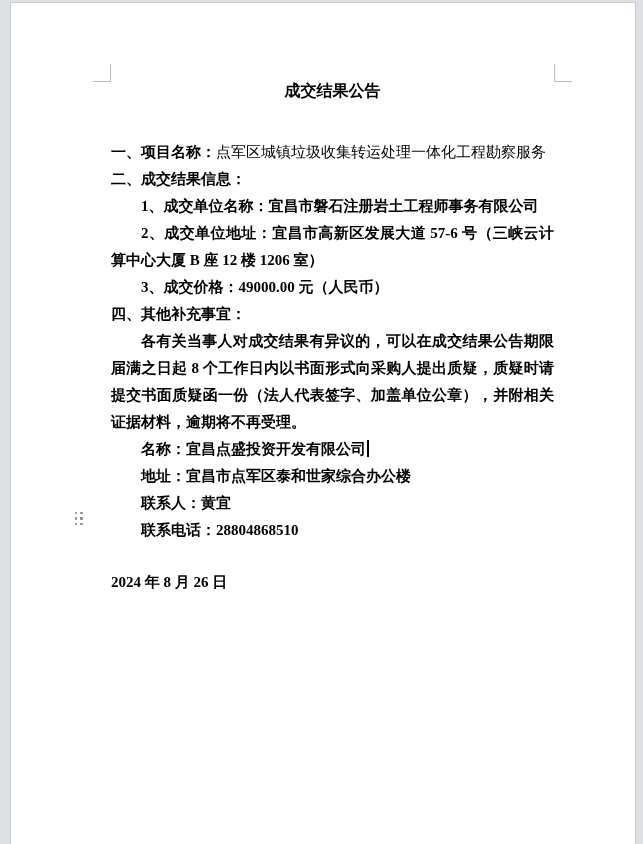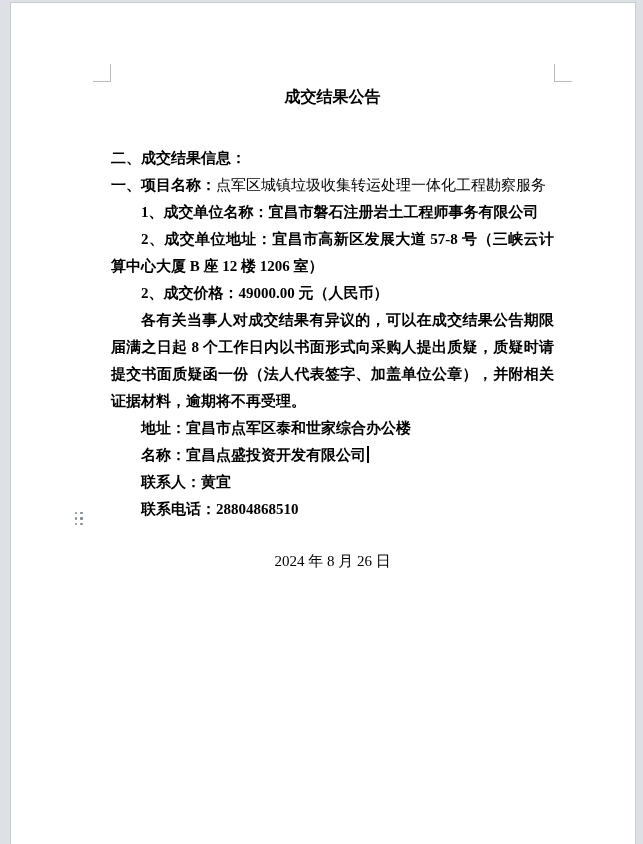--- a/index.html
+++ b/index.html
@@ -11,31 +11,31 @@
   }
   .page{
     position:absolute;left:10px;top:2px;width:626px;height:850px;
     background:#ffffff;border:1px solid #c8ccd1;border-bottom:none;box-sizing:border-box;
   }
   
   .crop{position:absolute;width:18px;height:18px;box-sizing:border-box;}
   .crop.tl{left:82px;top:61px;border-right:1px solid #b9bdc2;border-bottom:1px solid #b9bdc2;}
   .crop.tr{left:543px;top:61px;border-left:1px solid #b9bdc2;border-bottom:1px solid #b9bdc2;}
   .content{
-    position:absolute;left:100px;top:82px;width:443px;
+    position:absolute;left:100px;top:76px;width:443px;
     font-size:15px;line-height:27px;
   }
   .title{
     font-size:16px;font-weight:bold;text-align:center;
     line-height:24px;margin:0 0 36px 0;
   }
   .para{margin:0;text-align:justify;}
   .para .lbl{font-weight:bold;}
   .ind{text-indent:2em;font-weight:bold;}
-  .date-line{margin:25px 0 0 0;text-align:center;}
+  .date-line{margin:25px 0 0 0;text-align:left;font-weight:bold;}
   .caret{
     display:inline-block;width:2px;height:17px;background:#000;
     vertical-align:-3px;margin-left:1px;
   }
   .drag-handle{
     position:absolute;left:64px;top:509px;width:8px;height:16px;
     display:grid;grid-template-columns:2.4px 2.4px;grid-auto-rows:2.4px;
     column-gap:3px;row-gap:3px;cursor:grab;
   }
   .drag-handle i{background:#82898f;border-radius:1px;}
@@ -43,39 +43,40 @@
 </head>
 <body>
 
 <div class="page">
   <div class="crop tl"></div>
   <div class="crop tr"></div>
 
   <div class="content">
     <p class="title">成交结果公告</p>
 
+    <p class="para"><span class="lbl">一、项目名称：</span><span>点军区城镇垃圾收集转运处理一体化工程勘察服务</span></p>
+
     <p class="para"><span class="lbl">二、成交结果信息：</span></p>
-
-    <p class="para"><span class="lbl">一、项目名称：</span><span>点军区城镇垃圾收集转运处理一体化工程勘察服务</span></p>
 
     <p class="para ind"><span>1、成交单位名称：宜昌市磐石注册岩土工程师事务有限公司</span></p>
 
-    <p class="para ind"><span>2、成交单位地址：宜昌市高新区发展大道 57-8 号（三峡云计算中心大厦 B 座 12 楼 1206 室）</span></p>
+    <p class="para ind"><span>2、成交单位地址：宜昌市高新区发展大道 57-6 号（三峡云计算中心大厦 B 座 12 楼 1206 室）</span></p>
 
-    <p class="para ind"><span>2、成交价格：49000.00 元（人民币）</span></p>
+    <p class="para ind"><span>3、成交价格：49000.00 元（人民币）</span></p>
 
 
+    <p class="para"><span class="lbl">四、其他补充事宜：</span></p>
 
     <p class="para ind"><span>各有关当事人对成交结果有异议的，可以在成交结果公告期限届满之日起 8 个工作日内以书面形式向采购人提出质疑，质疑时请提交书面质疑函一份（法人代表签字、加盖单位公章），并附相关证据材料，逾期将不再受理。</span></p>
 
 
 
+    <p class="para ind"><span>名称：宜昌点盛投资开发有限公司</span><span class="caret"></span></p>
+
     <p class="para ind"><span>地址：宜昌市点军区泰和世家综合办公楼</span></p>
-
-    <p class="para ind"><span>名称：宜昌点盛投资开发有限公司</span><span class="caret"></span></p>
 
     <p class="para ind"><span>联系人：黄宜</span></p>
 
     <p class="para ind"><span>联系电话：28804868510</span></p>
 
     <p class="para date-line">2024 年 8 月 26 日</p>
   </div>
 
   <div class="drag-handle" title="">
     <i></i>

